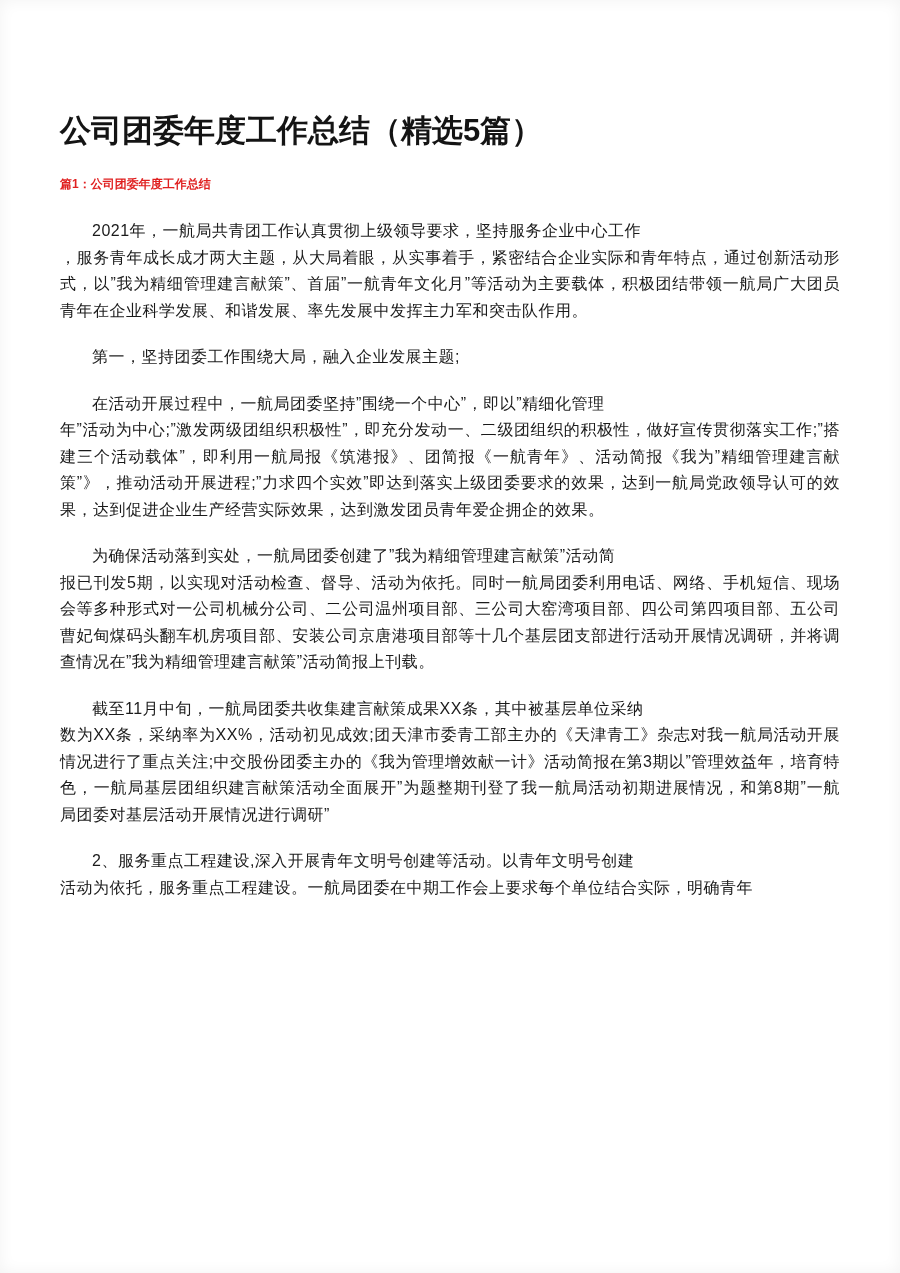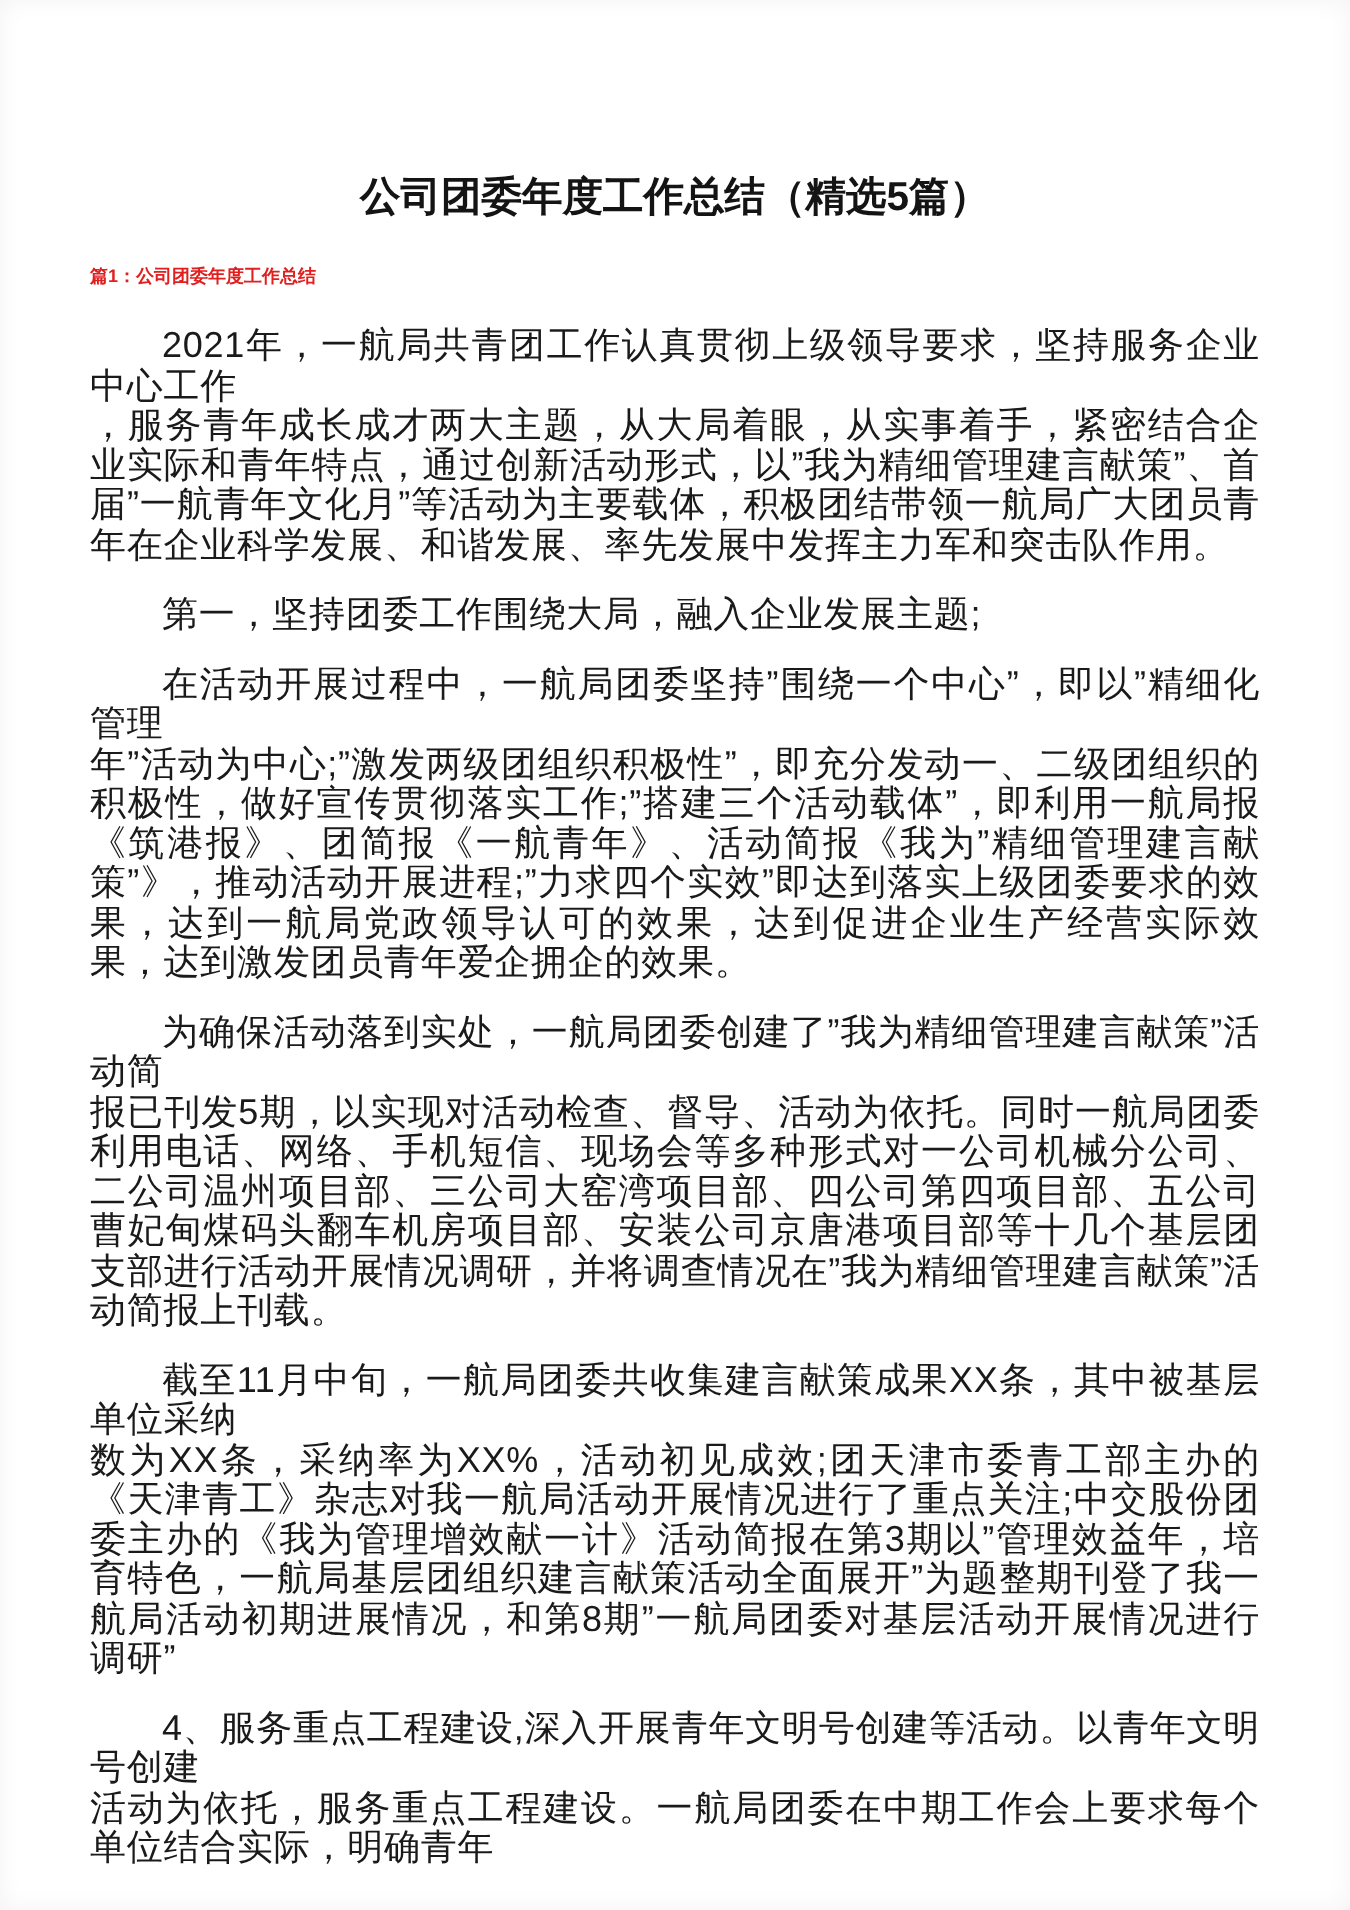--- a/index.html
+++ b/index.html
@@ -15,39 +15,38 @@
     box-shadow: inset 0 0 16px rgba(0,0,0,0.05);
   }
   .page {
     box-sizing: border-box;
     width: 900px;
     height: 1273px;
     padding: 112px 60px 0 60px;
   }
   .doc-title {
     margin: 0;
-    font-size: 27px;
+    font-size: 31px;
     line-height: 38px;
     font-weight: bold;
-    text-align: center;
     color: #141414;
   }
   .section-heading {
     margin: 20px 0 0 0;
     font-size: 12px;
     line-height: 28px;
     font-weight: bold;
     color: #e01f1f;
   }
   .doc-body {
     margin: 0;
   }
   .body-paragraph {
     margin: 20px 0 0 0;
-    font-size: 24px;
+    font-size: 16px;
     letter-spacing: 0.5px;
     line-height: 26.5px;
     color: #1a1a1a;
     text-indent: 2em;
     white-space: pre-line;
     text-align: justify;
     text-justify: inter-ideograph;
   }
 </style>
 </head>
@@ -61,16 +60,16 @@
   <div class="doc-body">
       <p class="body-paragraph">2021年，一航局共青团工作认真贯彻上级领导要求，坚持服务企业中心工作
 ，服务青年成长成才两大主题，从大局着眼，从实事着手，紧密结合企业实际和青年特点，通过创新活动形式，以”我为精细管理建言献策”、首届”一航青年文化月”等活动为主要载体，积极团结带领一航局广大团员青年在企业科学发展、和谐发展、率先发展中发挥主力军和突击队作用。</p>
       <p class="body-paragraph">第一，坚持团委工作围绕大局，融入企业发展主题;</p>
       <p class="body-paragraph">在活动开展过程中，一航局团委坚持”围绕一个中心”，即以”精细化管理
 年”活动为中心;”激发两级团组织积极性”，即充分发动一、二级团组织的积极性，做好宣传贯彻落实工作;”搭建三个活动载体”，即利用一航局报《筑港报》、团简报《一航青年》、活动简报《我为”精细管理建言献策”》，推动活动开展进程;”力求四个实效”即达到落实上级团委要求的效果，达到一航局党政领导认可的效果，达到促进企业生产经营实际效果，达到激发团员青年爱企拥企的效果。</p>
       <p class="body-paragraph">为确保活动落到实处，一航局团委创建了”我为精细管理建言献策”活动简
 报已刊发5期，以实现对活动检查、督导、活动为依托。同时一航局团委利用电话、网络、手机短信、现场会等多种形式对一公司机械分公司、二公司温州项目部、三公司大窑湾项目部、四公司第四项目部、五公司曹妃甸煤码头翻车机房项目部、安装公司京唐港项目部等十几个基层团支部进行活动开展情况调研，并将调查情况在”我为精细管理建言献策”活动简报上刊载。</p>
       <p class="body-paragraph">截至11月中旬，一航局团委共收集建言献策成果XX条，其中被基层单位采纳
 数为XX条，采纳率为XX%，活动初见成效;团天津市委青工部主办的《天津青工》杂志对我一航局活动开展情况进行了重点关注;中交股份团委主办的《我为管理增效献一计》活动简报在第3期以”管理效益年，培育特色，一航局基层团组织建言献策活动全面展开”为题整期刊登了我一航局活动初期进展情况，和第8期”一航局团委对基层活动开展情况进行调研”</p>
-      <p class="body-paragraph">4、服务重点工程建设,深入开展青年文明号创建等活动。以青年文明号创建
+      <p class="body-paragraph">2、服务重点工程建设,深入开展青年文明号创建等活动。以青年文明号创建
 活动为依托，服务重点工程建设。一航局团委在中期工作会上要求每个单位结合实际，明确青年</p>
     </div>
 </div>
 
 </body></html>

